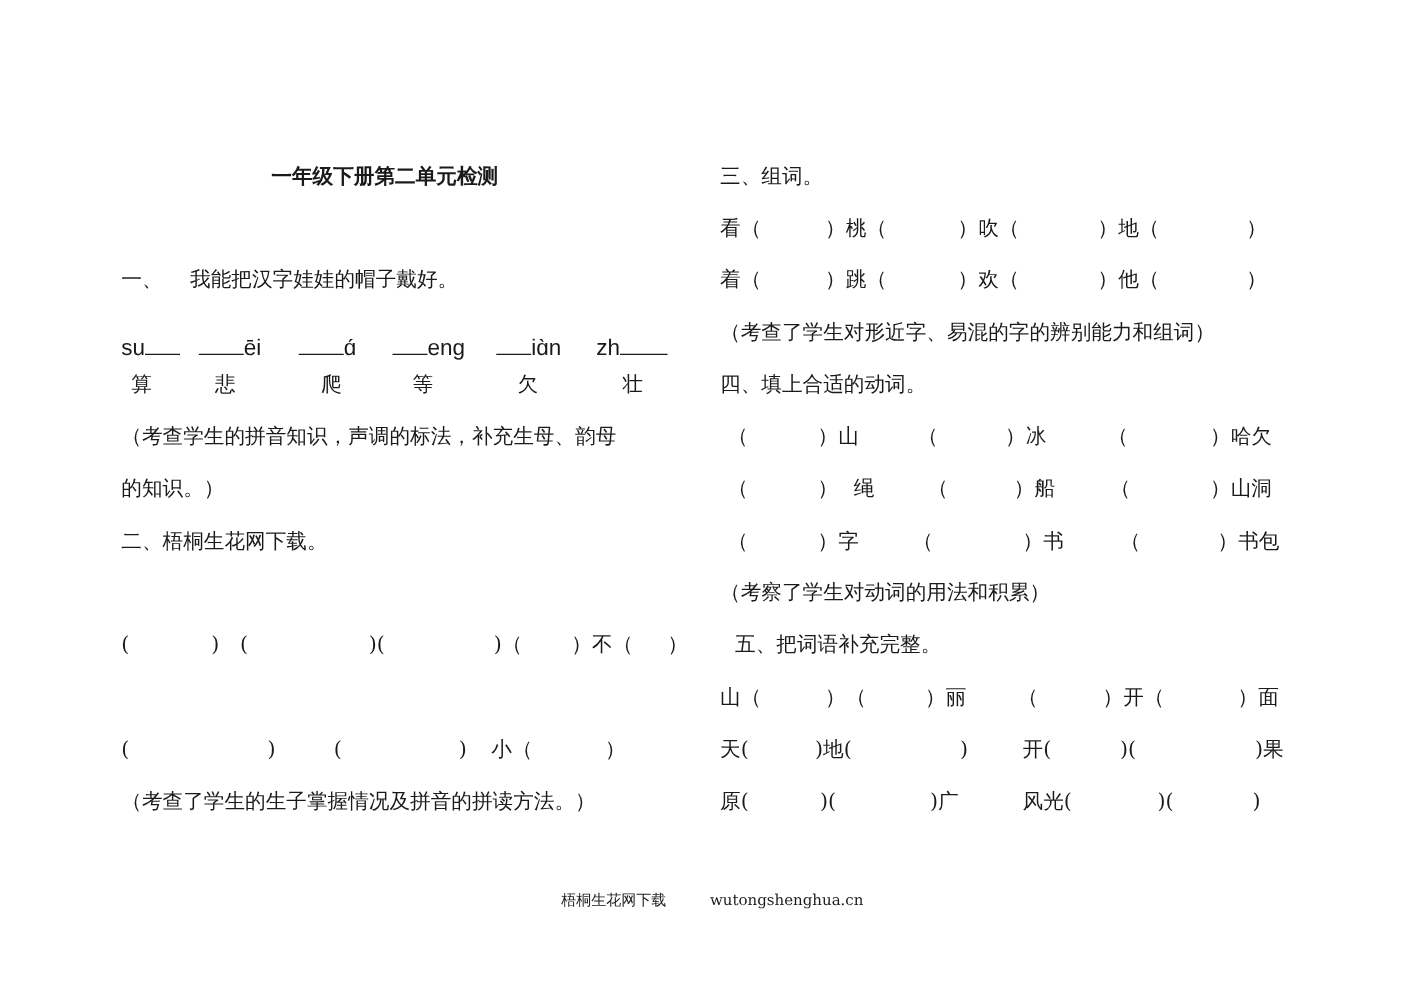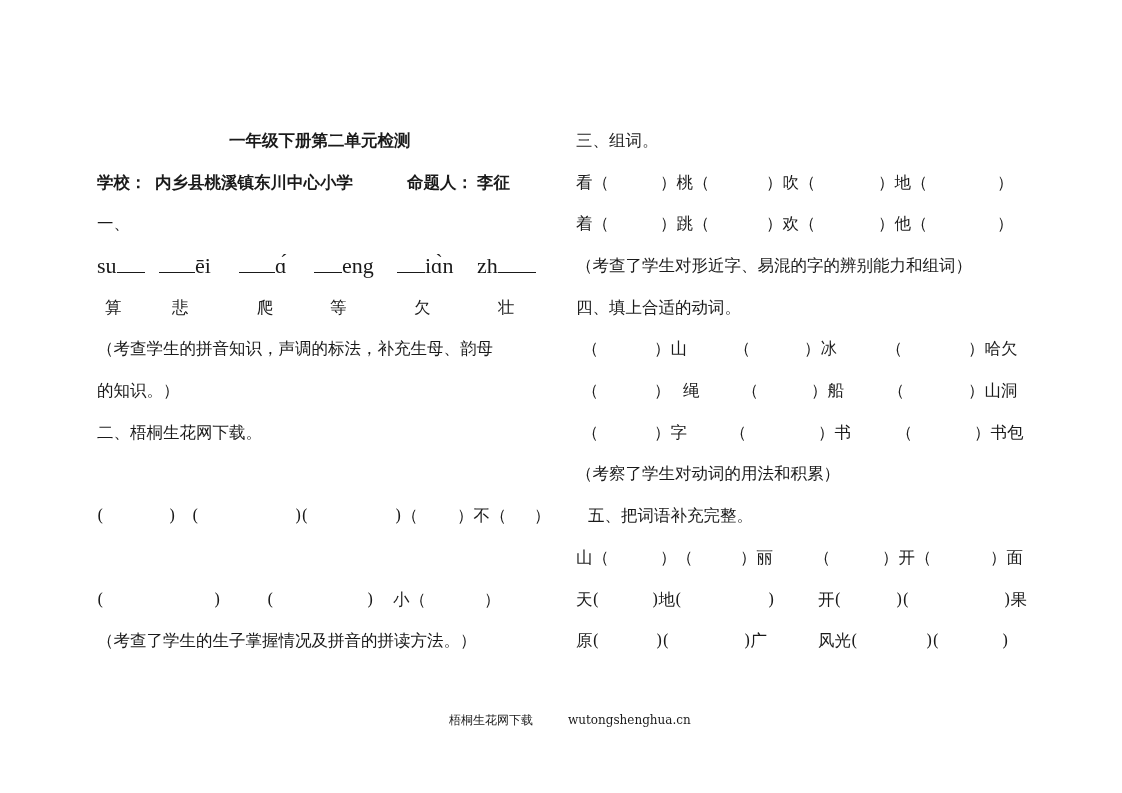--- a/index.html
+++ b/index.html
@@ -3,42 +3,37 @@
 <meta charset="utf-8">
 <style>
   html, body { margin:0; padding:0; background:#ffffff; }
   body { width:1122px; height:793px; position:relative; overflow:hidden;
          font-family:"DejaVu Serif", "Liberation Serif", serif; color:#1a1a1a; }
   .page { position:absolute; left:0; top:0; width:1122px; height:793px; }
   .line { position:absolute; height:26px; font-size:16.5px; line-height:26px; white-space:nowrap; }
   .seg { position:absolute; top:0; white-space:pre; }
   .bold { font-weight:bold; }
   .title { font-size:16.5px; font-weight:bold; }
-  .pinyin { font-family:Liberation Serif, serif; font-size:22px; }
+  .pinyin { font-family:Liberation Sans, sans-serif; font-size:18px;margin-top:12px; }
   .blank { display:inline-block; border-bottom:1px solid #1a1a1a; height:16px; vertical-align:baseline; }
   .footer { font-size:12px;text-align:center; }
 </style>
 </head>
 <body>
 
 <div class="page">
 
   <div class="line title" style="left:217px; top:128px;">
-    <span class="seg" style="left:12px">一年级下册第二单元检测</span>
+    <span class="seg" style="left:0">一年级下册第二单元检测</span>
   </div>
 
-  <div class="line bold" style="left:97px; top:170px; width:460px;">
-    <span class="seg" style="left:0">学校：</span>
-    <span class="seg" style="left:58px">内乡县桃溪镇东川中心小学</span>
-    <span class="seg" style="left:310px">命题人：</span>
-    <span class="seg" style="left:380px">李征</span>
-  </div>
 
   <div class="line" style="left:97px; top:211px; width:460px;">
     <span class="seg" style="left:0">一、</span>
+    <span class="seg" style="left:55px">我能把汉字娃娃的帽子戴好。</span>
   </div>
 
   <div class="line pinyin" style="left:97px; top:253px; width:460px;">
     <span class="seg" style="left:0"><span>su</span><span class="blank" style="width:28px"></span></span>
     <span class="seg" style="left:62px"><span class="blank" style="width:36px"></span><span>ēi</span></span>
     <span class="seg" style="left:142px"><span class="blank" style="width:36px"></span><span>ɑ́</span></span>
     <span class="seg" style="left:217px"><span class="blank" style="width:28px"></span><span>eng</span></span>
     <span class="seg" style="left:300px"><span class="blank" style="width:28px"></span><span>iɑ̀n</span></span>
     <span class="seg" style="left:380px"><span>zh</span><span class="blank" style="width:38px"></span></span>
   </div>

